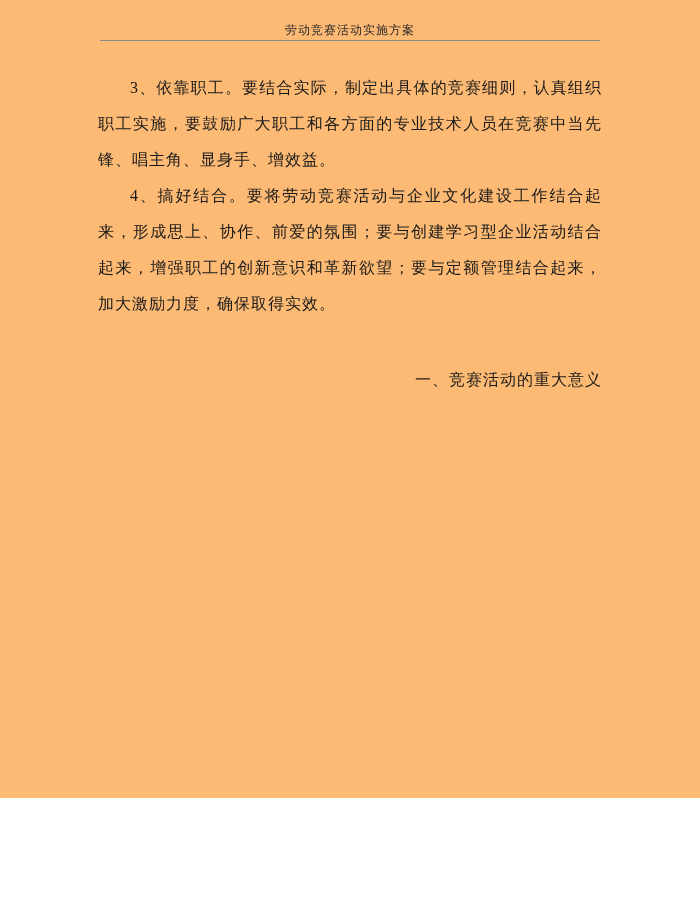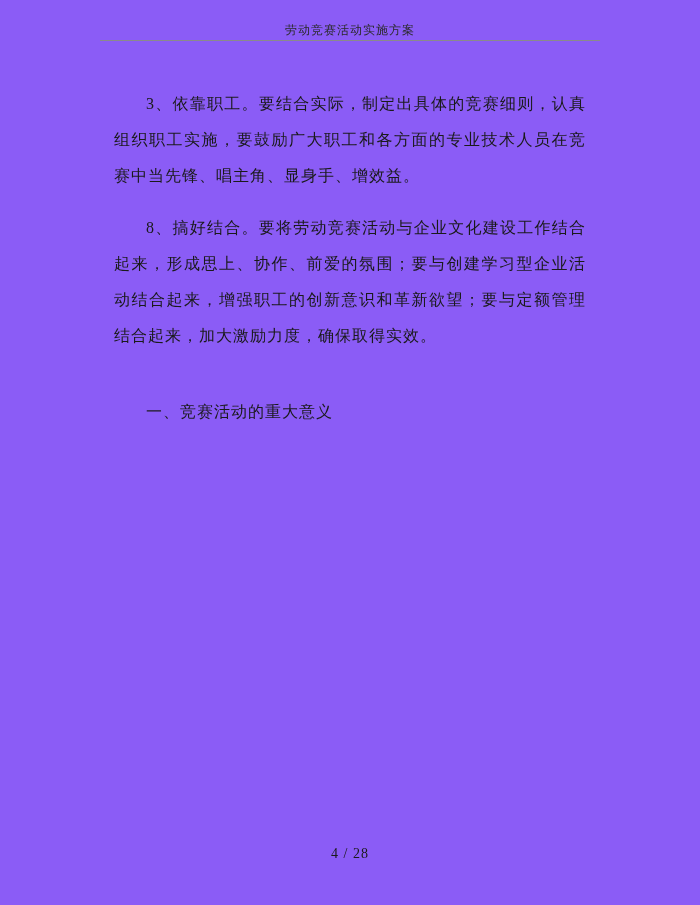--- a/index.html
+++ b/index.html
@@ -3,22 +3,22 @@
 <meta charset="utf-8">
 <style>
   html, body {
     margin: 0;
     padding: 0;
     background: #ffffff;
   }
   .page {
     position: relative;
     width: 700px;
-    height: 905px;
-    background: #8b5cf6;
+    height: 798px;
+    background: #fdba74;
     font-family: "Liberation Serif", "DejaVu Serif", serif;
     color: #1f1f1f;
     overflow: hidden;
   }
   .page-header {
     position: absolute;
     top: 0;
     left: 0;
     width: 700px;
   }
@@ -41,28 +41,28 @@
     top: 70px;
     left: 98px;
     width: 504px;
     font-size: 16px;
     line-height: 36px;
     text-align: justify;
     letter-spacing: 1px;
     color: #1a1a1a;
   }
   .doc-body p {
-    margin: 16px;
+    margin: 0;
     text-indent: 2em;
   }
   .doc-body p.gap-after {
     margin-bottom: 40px;
   }
   .doc-body p.section-heading {
-    text-align: left;
+    text-align: right;
   }
   .page-footer {
     position: absolute;
     top: 844px;
     left: 0;
     width: 700px;
     text-align: center;
     font-size: 14px;
     line-height: 20px;
     color: #1a1a1a;
@@ -74,21 +74,21 @@
 
 <div class="page">
 
   <header class="page-header">
     <div class="header-title">劳动竞赛活动实施方案</div>
     <div class="header-rule"></div>
   </header>
 
   <main class="doc-body">
     <p>3、依靠职工。要结合实际，制定出具体的竞赛细则，认真组织职工实施，要鼓励广大职工和各方面的专业技术人员在竞赛中当先锋、唱主角、显身手、增效益。</p>
-    <p class="gap-after">8、搞好结合。要将劳动竞赛活动与企业文化建设工作结合起来，形成思上、协作、前爱的氛围；要与创建学习型企业活动结合起来，增强职工的创新意识和革新欲望；要与定额管理结合起来，加大激励力度，确保取得实效。</p>
+    <p class="gap-after">4、搞好结合。要将劳动竞赛活动与企业文化建设工作结合起来，形成思上、协作、前爱的氛围；要与创建学习型企业活动结合起来，增强职工的创新意识和革新欲望；要与定额管理结合起来，加大激励力度，确保取得实效。</p>
     <p class="section-heading">一、竞赛活动的重大意义</p>
   </main>
 
   <footer class="page-footer">
     <span>4 / 28</span>
   </footer>
 
 </div>
 
 </body></html>

